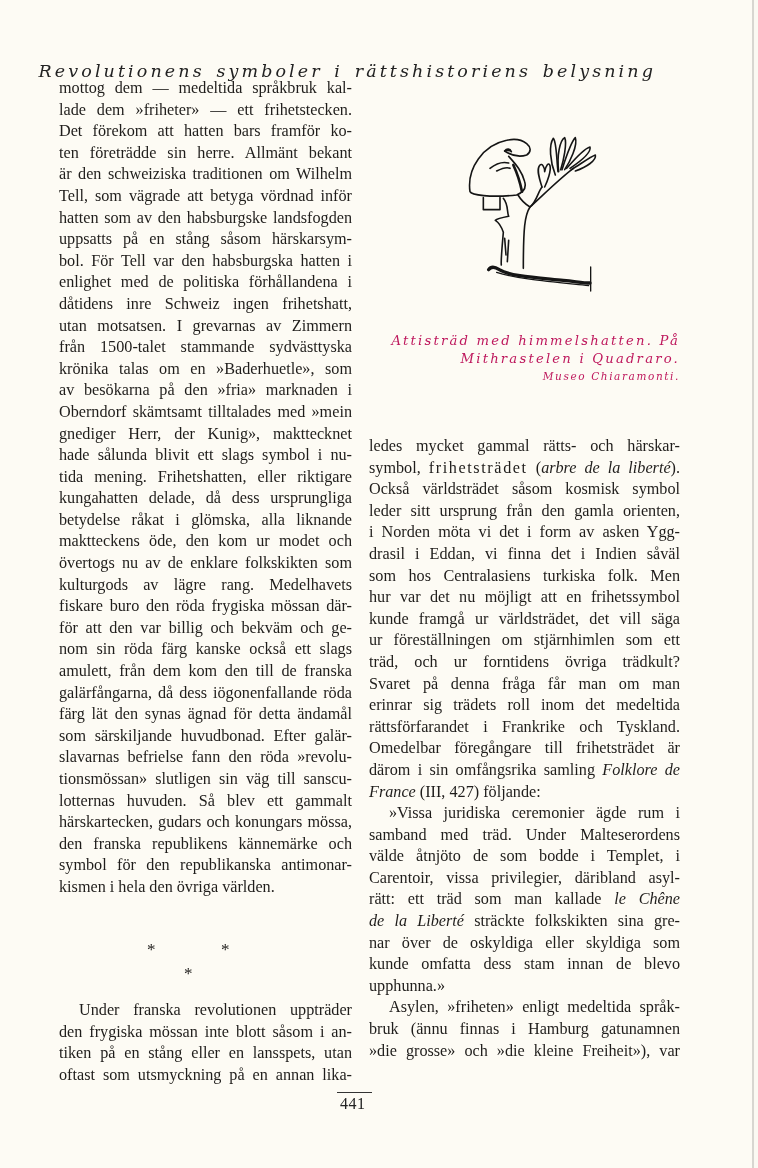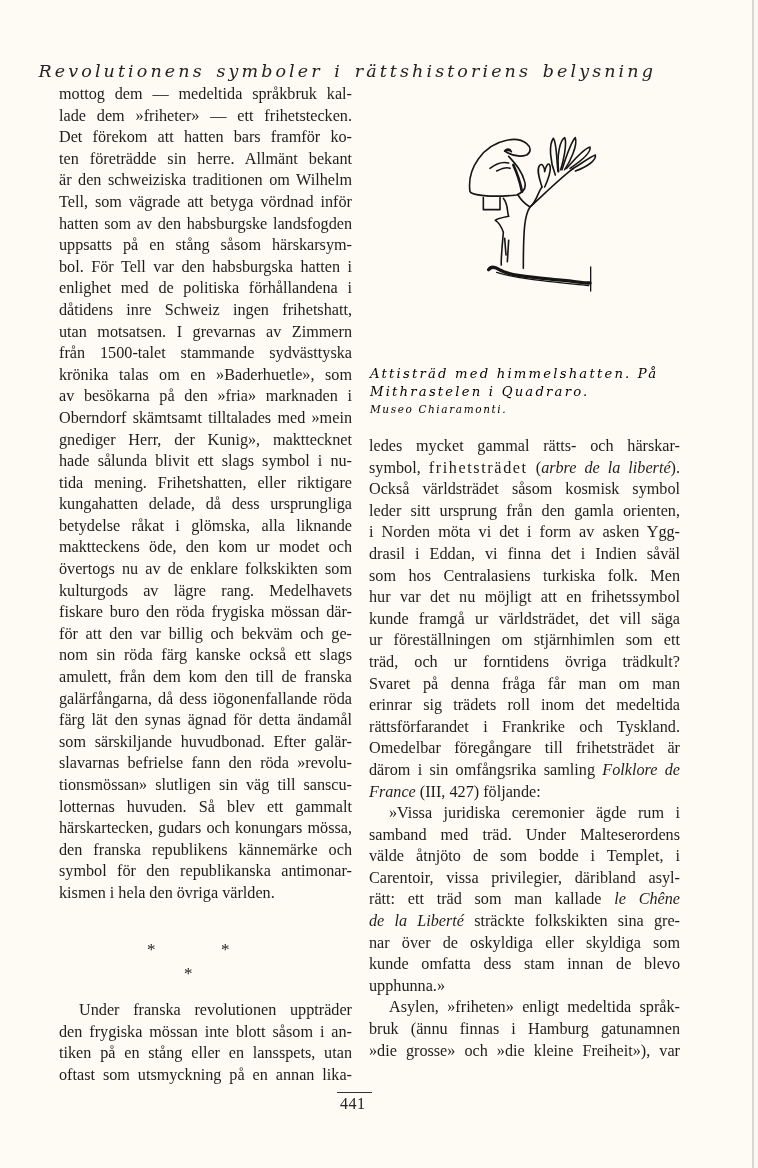--- a/index.html
+++ b/index.html
@@ -23,31 +23,31 @@
     }
     .col {
       position: absolute;
       font-family: "Liberation Serif", serif;
       font-size: 16.2px; line-height: 21.6px;
       text-align: justify; color: #1f1d1b;
     }
     .col .line { display: block; text-align: justify; text-align-last: justify; height: 21.6px; white-space: nowrap; }
     .col .line.last { text-align-last: left; }
     .col .line.indent { padding-left: 20px; }
-    .left-col { left: 59px; top: 84px; width: 293px; }
+    .left-col { left: 59px; top: 78px; width: 293px; }
     .right-col { left: 369px; top: 436px; width: 311px; }
     .spaced { letter-spacing: 1.6px; margin-top: 48px; }
     em { font-style: italic; margin-top: 16px; }
     .stars { position: absolute; left: 59px; top: 940px; width: 293px; height: 48px; }
     .star { position: absolute; font-family: "Liberation Serif", serif; font-size: 17px; }
     .figure { position: absolute; left: 430px; top: 95px; width: 200px; height: 240px; }
     .caption {
-      position: absolute; left: 370px; top: 365px; width: 310px;
-      text-align: left; font-family: "DejaVu Serif", serif; font-style: italic;
-      color: #000000;
+      position: absolute; left: 370px; top: 332px; width: 310px;
+      text-align: right; font-family: "DejaVu Serif", serif; font-style: italic;
+      color: #be185d;
     }
     .caption .c1 { font-size: 13.2px; letter-spacing: 2.2px; line-height: 18px; white-space: nowrap; }
     .caption .c2 { font-size: 10.5px; letter-spacing: 1.6px; line-height: 16px; }
     .folio-rule { position: absolute; left: 337px; top: 1092px; width: 35px; border-top: 1px solid #333; }
     .folio {
       position: absolute; left: 340px; top: 1095px;
       font-family: "Liberation Serif", serif; font-size: 16px; letter-spacing: 0.5px; color: #222;
     }
   </style>
 </head>

